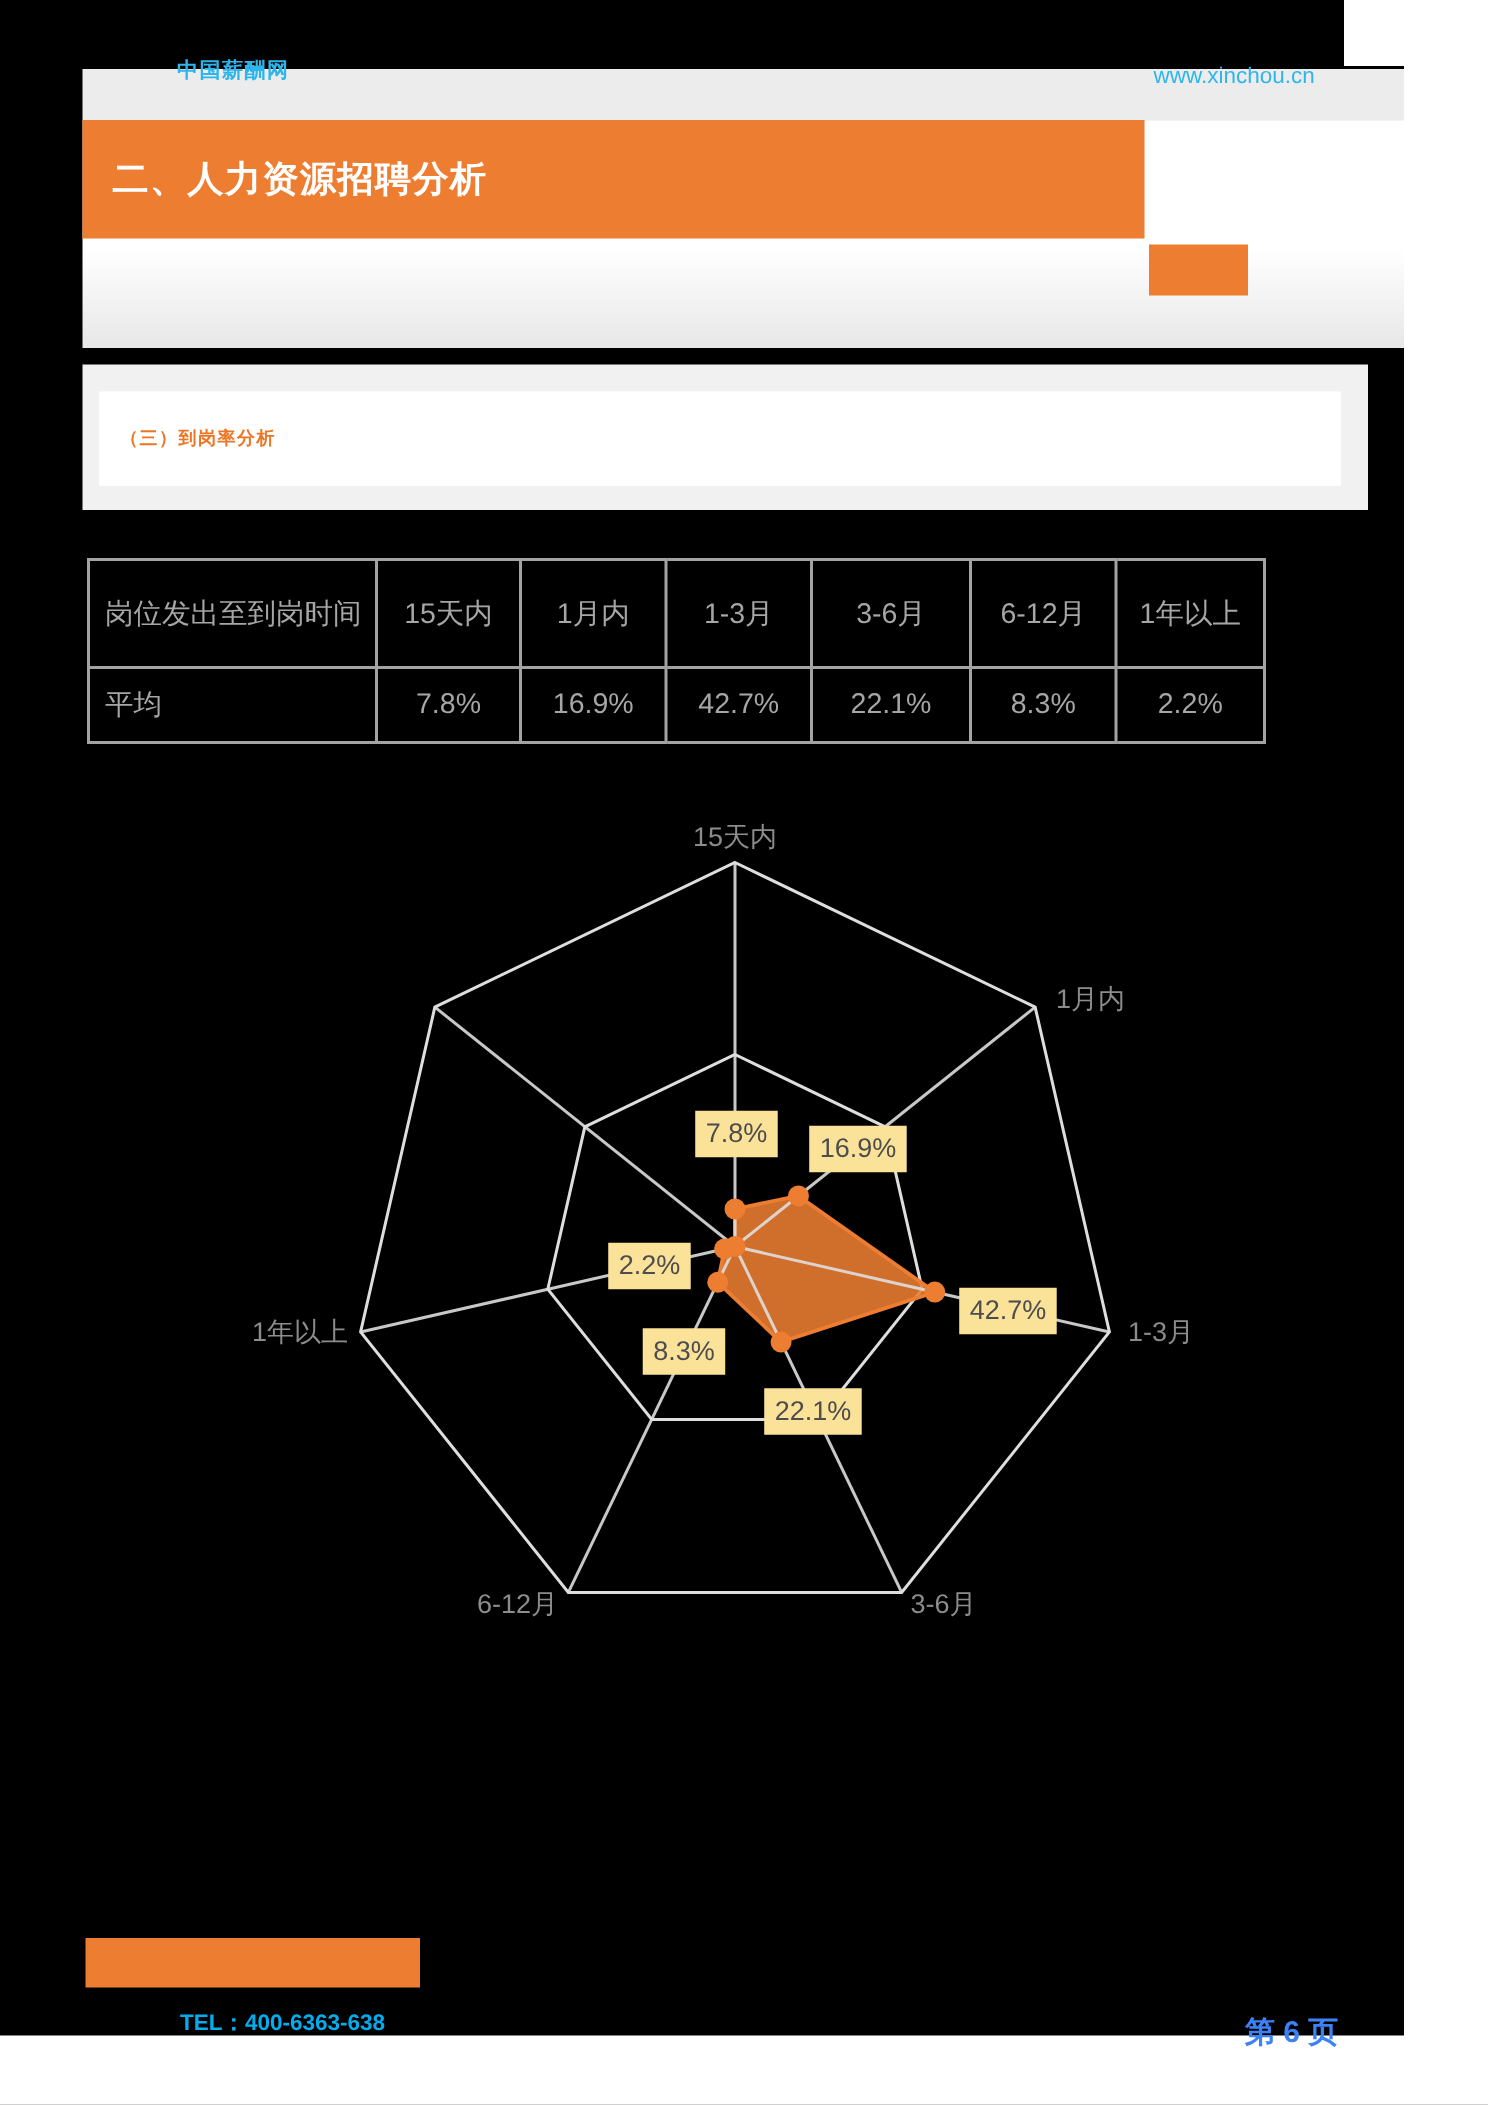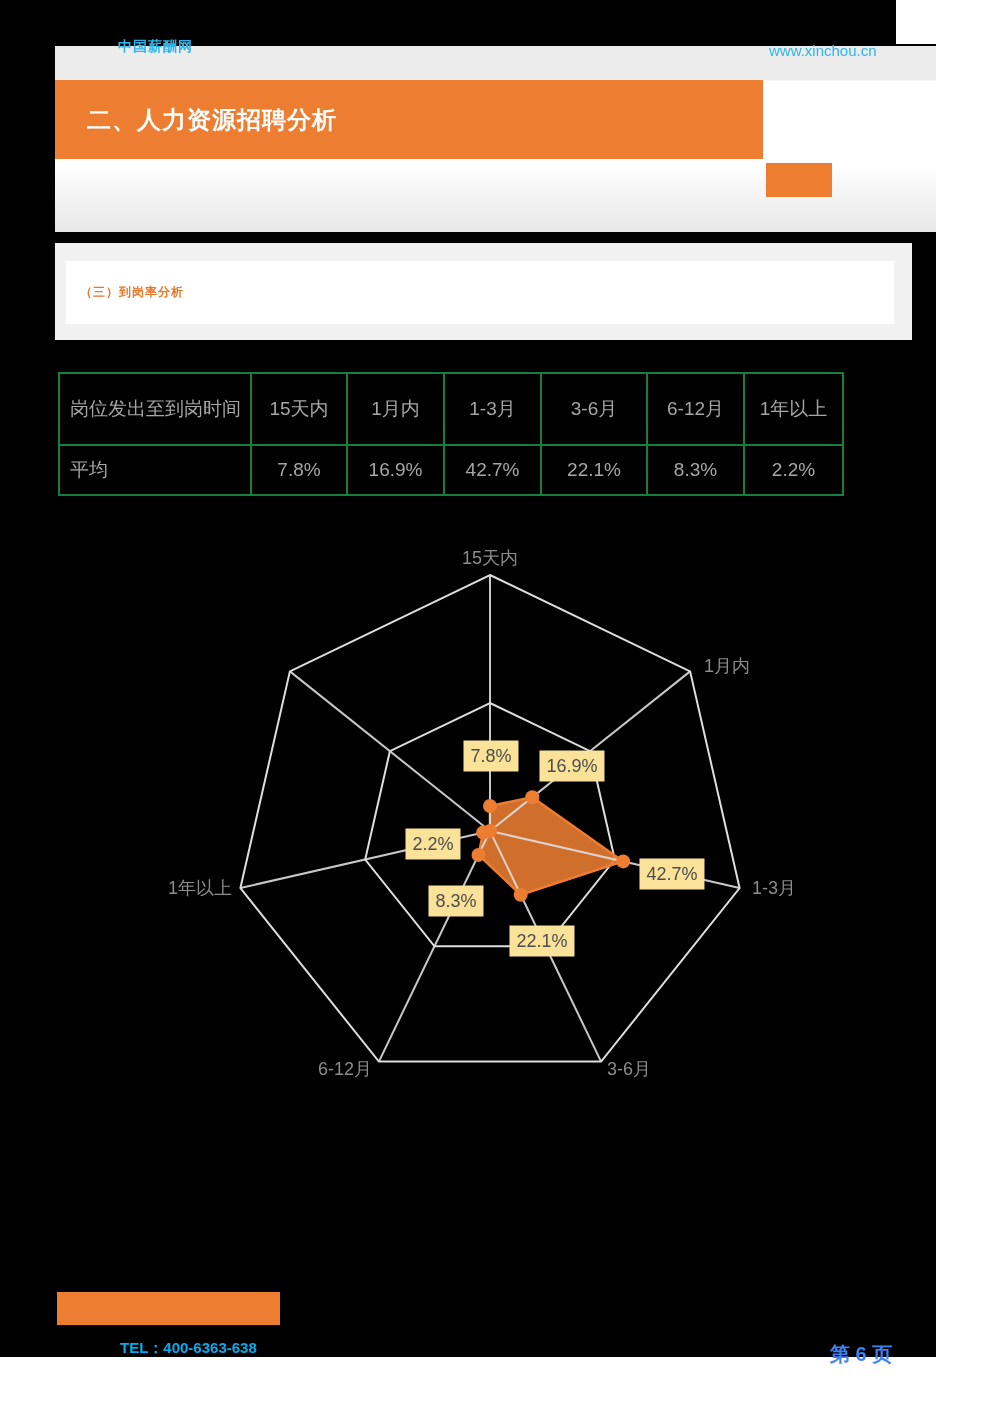--- a/index.html
+++ b/index.html
@@ -8,34 +8,34 @@
   .page { position:relative; width:992px; height:1403px; margin:0 auto; background:#ffffff; overflow:hidden; }
 
   
   .bg-black-main { position:absolute; left:0; top:44px; width:936px; height:1313px; background:#000; }
   .bg-black-top  { position:absolute; left:0; top:0;   width:896px; height:44px;   background:#000; }
 
   
   .header-panel { position:absolute; left:55px; top:46px; width:881px; height:186px;
     background:linear-gradient(180deg,#ececec 0px,#ececec 34px,#ffffff 35px,#ffffff 120px,#e7e7e7 186px); }
   .banner { position:absolute; left:0; top:34px; width:708px; height:79px; background:#ED7D31; }
-  .banner .title { color:#ffffff; font-size:24px; font-weight:bold; line-height:79px; padding-left:32px; letter-spacing:1px; }
+  .banner .title { color:#ffffff; font-size:24px; font-weight:bold; line-height:79px; padding-left:20px; letter-spacing:1px; }
   .accent-square { position:absolute; left:711px; top:117px; width:66px; height:34px; background:#ED7D31; }
 
   .logo-text { position:absolute; left:118px; top:38px; z-index:5; color:#2EB6EC; font-size:14px; font-weight:bold; letter-spacing:1px; }
   .site-url  { position:absolute; left:769px; top:42px; z-index:5; color:#2EB6EC; font-size:15px; }
 
   
   .section-panel { position:absolute; left:55px; top:243px; width:857px; height:97px; background:#f1f1f1; }
   .section-inner { position:absolute; left:11px; top:18px; width:828px; height:63px; background:#ffffff; }
   .section-title { color:#EC7626; font-size:12px; font-weight:bold; line-height:63px; padding-left:14px; letter-spacing:1px; }
 
   
   .tbl { position:absolute; left:58px; top:372px; border-collapse:collapse; table-layout:fixed; }
-  .tbl th, .tbl td { border:2px solid #15803d; color:#A6A6A6; font-size:19px; font-weight:normal;
+  .tbl th, .tbl td { border:2px solid #a3a3a3; color:#A6A6A6; font-size:19px; font-weight:normal;
     text-align:center; vertical-align:middle; }
   .tbl thead tr { height:72px; }
   .tbl tbody tr { height:50px;margin-left:21px; }
   .tbl th:first-child, .tbl td:first-child { text-align:left; padding-left:10px; }
 
   
   .chart-svg { position:absolute; left:100px; top:520px; }
   .axis-label { position:absolute; transform:translate(-50%,-50%); color:#8C8C8C; font-size:18px; white-space:nowrap; }
   .data-label { position:absolute; transform:translate(-50%,-50%); background:#FBE299; color:#4D4D4D;
     font-size:18px; padding:5px 7px; white-space:nowrap; line-height:21px; }

